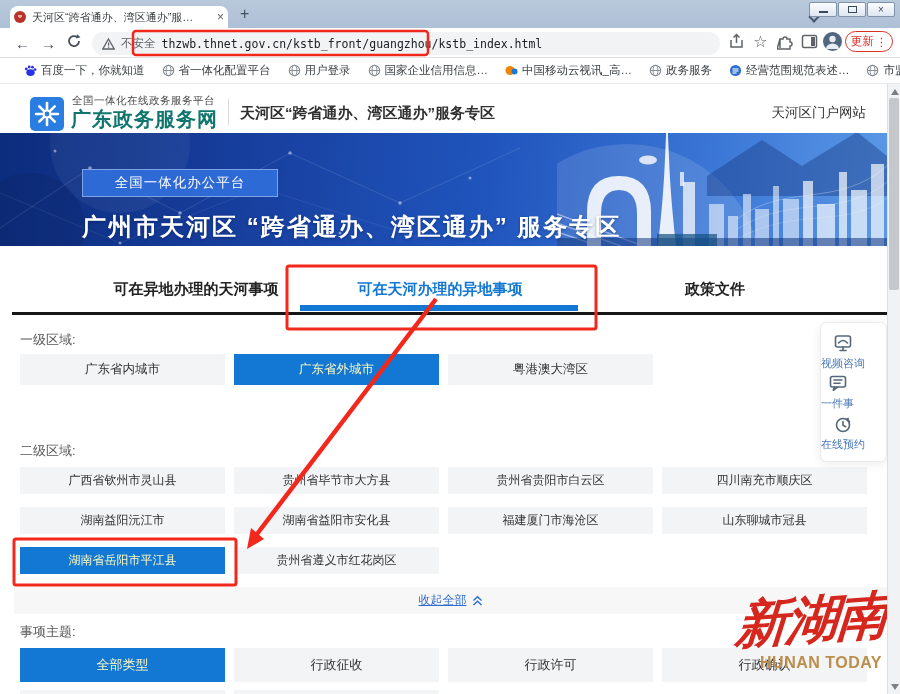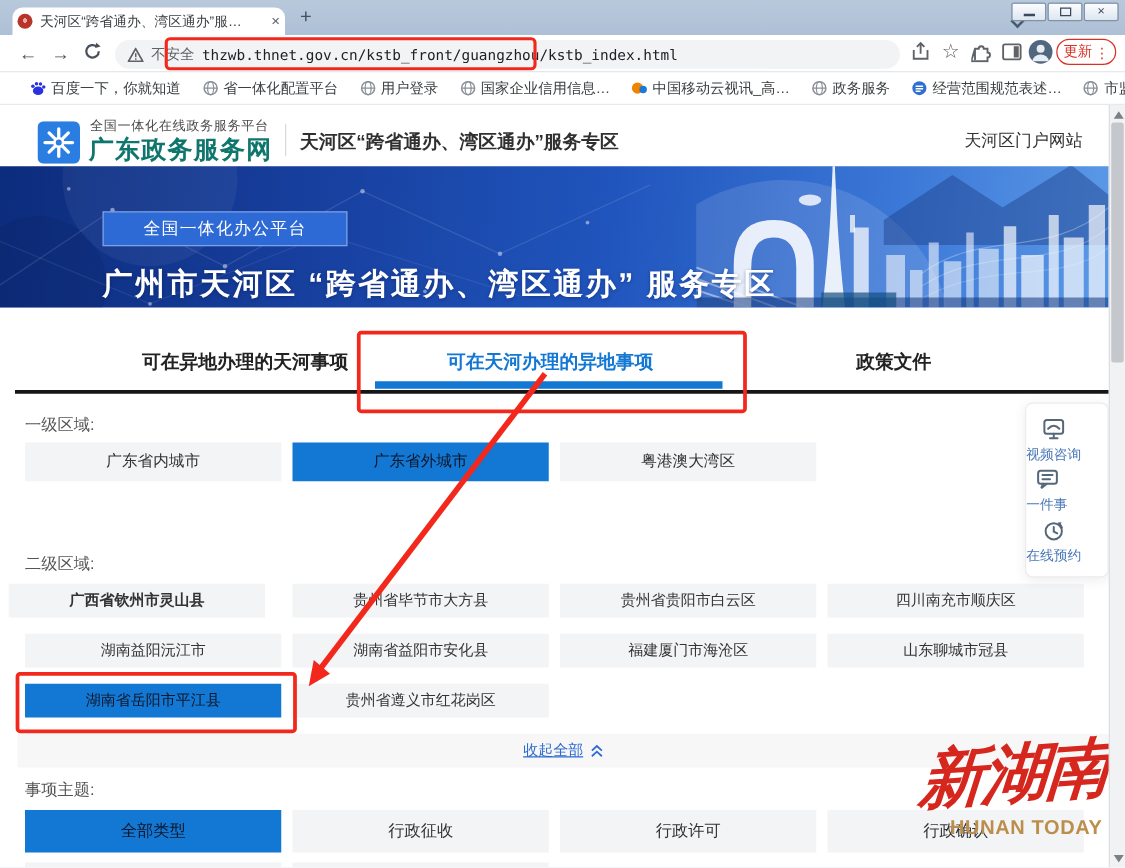--- a/index.html
+++ b/index.html
@@ -64,21 +64,21 @@
   .ptab { position:absolute; top:280px; font-size:15px; font-weight:bold; color:#222; text-align:center; }
   .ptab.active { color:#1377d4; }
   .ptab-underline { position:absolute; left:300px; top:305px; width:278px; height:6px; background:#1377d4; }
   .tabs-rule { position:absolute; left:12px; top:312px; width:875px; height:3px; background:#161616; }
   
   .flabel { position:absolute; left:20px; font-size:13px; color:#555; }
   .btn { position:absolute; width:205px; height:27px; background:#f3f4f6; color:#333; font-size:12px;
     display:flex; align-items:center; justify-content:center; cursor:pointer; }
   .btn.lv1 { height:31px; font-size:12.5px; }
   .btn.topic { height:34px; font-size:13px; }
-  .btn.sel { background:#1377d4; color:#0f172a; }
+  .btn.sel { background:#1377d4; color:#fef9c3; }
   .collapse-strip { position:absolute; left:14px; top:587px; width:873px; height:27px; background:#f7f7f8;
     display:flex; align-items:center; justify-content:center; gap:5px; }
   .collapse-link { font-size:12px; color:#2e6bd0; text-decoration:underline; }
   .sliver { position:absolute; top:690px; width:205px; height:4px; background:#f3f4f6; }
   
   .float-panel { position:absolute; right:13px; top:322px; width:67px; height:140px; background:#fff;
     border:1px solid #ececec; border-radius:6px; box-shadow:0 2px 10px rgba(0,0,0,.08);
     display:flex; flex-direction:column; align-items:flex-start; justify-content:space-around; padding:8px 0; z-index:20; }
   .fp-item { display:flex; flex-direction:column; align-items:center; gap:2px; }
   .fp-label { font-size:11px; color:#4877b5; }
@@ -317,21 +317,21 @@
   <div class="ptab" style="left:650px; width:130px;">政策文件</div>
   <div class="ptab-underline"></div>
   <div class="tabs-rule"></div>
 
   <div class="flabel" style="top:331px;">一级区域:</div>
   <div class="btn lv1" style="left:20px; top:354px;">广东省内城市</div>
   <div class="btn lv1 sel" style="left:234px; top:354px;">广东省外城市</div>
   <div class="btn lv1" style="left:448px; top:354px;">粤港澳大湾区</div>
 
   <div class="flabel" style="top:442px;">二级区域:</div>
-  <div class="btn" style="left:7px; top:467px;font-weight:bold;">广西省钦州市灵山县</div>
+  <div class="btn" style="left:20px; top:467px;">广西省钦州市灵山县</div>
   <div class="btn" style="left:234px; top:467px;">贵州省毕节市大方县</div>
   <div class="btn" style="left:448px; top:467px;">贵州省贵阳市白云区</div>
   <div class="btn" style="left:662px; top:467px;">四川南充市顺庆区</div>
   <div class="btn" style="left:20px; top:507px;">湖南益阳沅江市</div>
   <div class="btn" style="left:234px; top:507px;">湖南省益阳市安化县</div>
   <div class="btn" style="left:448px; top:507px;">福建厦门市海沧区</div>
   <div class="btn" style="left:662px; top:507px;">山东聊城市冠县</div>
   <div class="btn sel" style="left:20px; top:547px;">湖南省岳阳市平江县</div>
   <div class="btn" style="left:234px; top:547px;">贵州省遵义市红花岗区</div>
 

